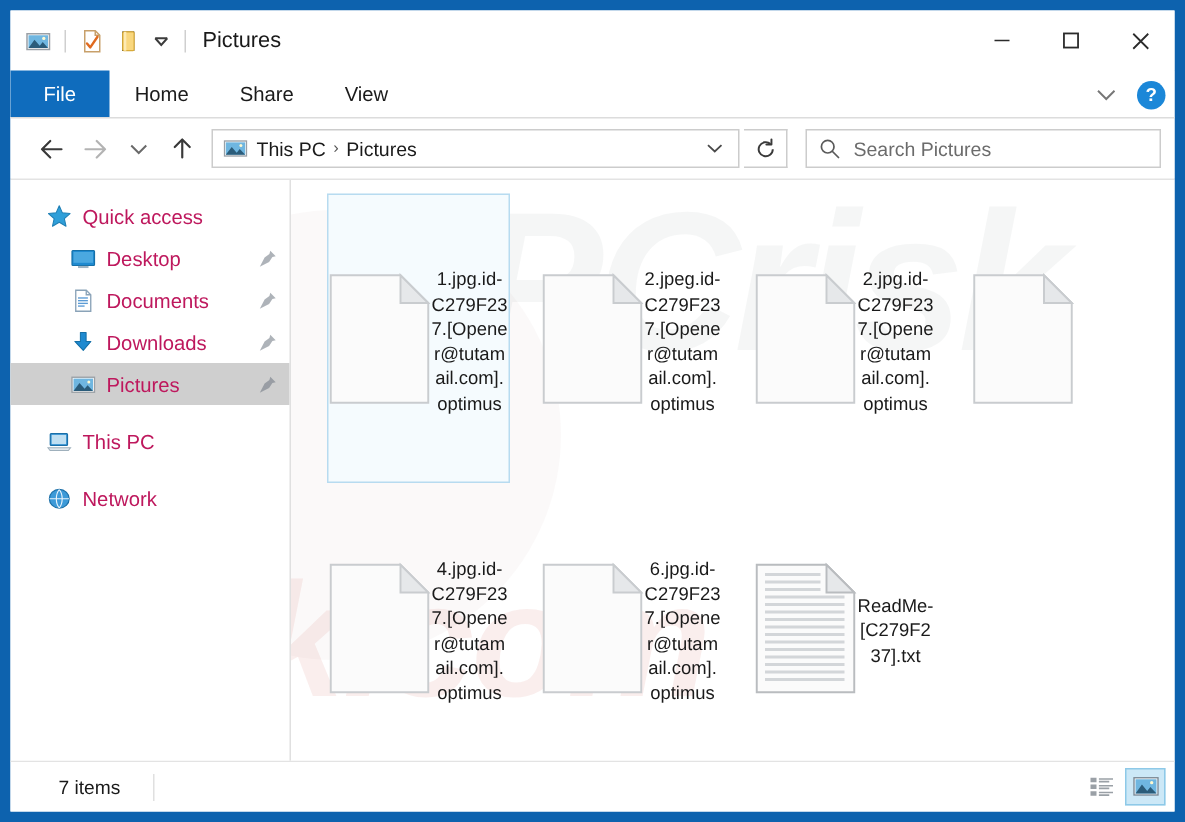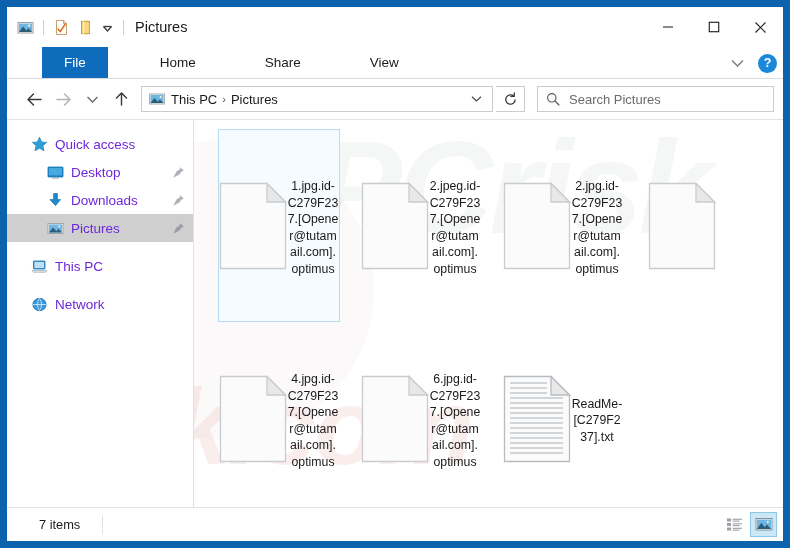--- a/index.html
+++ b/index.html
@@ -66,21 +66,20 @@
     background: #fff;
   }
   .tab {
     display: flex; align-items: center; justify-content: center;
     padding: 0 17px;
     font-size: 13.5px;
     color: #1b1b1b;
     height: 100%;
     cursor: default;
     white-space: nowrap;
-    margin-left: 35px;
   }
   .tab.file {
     background: #0f6cbd;
     color: #ffffff;
     padding: 0 22px;
   }
   .ribbon-right {
     position: absolute; right: 6px; top: 0; height: 32px;
     display: flex; align-items: center; gap: 10px;
   }
@@ -177,21 +176,21 @@
   #sidebar-divider {
     width: 1px;
     background: #e0e0e0;
     flex: 0 0 1px;
     z-index: 2;
   }
   .side-item {
     height: 28px;
     display: flex; align-items: center;
     font-size: 13.5px;
-    color: #6d28d9;
+    color: #be185d;
     cursor: default;
     padding-right: 8px;
     white-space: nowrap;
   }
   .side-item.lvl0 { padding-left: 24px; }
   .side-item.lvl1 { padding-left: 40px; }
   .side-item.selected { background: #cfcfcf; }
   .side-icon { width: 17px; height: 17px; flex: 0 0 17px; margin-right: 7px; display:block; }
   .side-label { flex: 1 1 auto; }
   .pin-icon { width: 13px; height: 13px; flex: 0 0 13px; opacity: .55; }
@@ -454,20 +453,38 @@
           </svg>
         </span>
         <span class="side-label">Desktop</span>
         <span class="pin-icon">
           <svg viewBox="0 0 13 13" width="13" height="13">
               <path d="M8.2 1.2 L11.8 4.8 L9.6 5.4 L7.4 8.6 L4.4 5.6 L7.6 3.4 Z M4.4 5.6 L1.2 11.8 L7.4 8.6" fill="#6d7681"></path>
             </svg>
         </span>
       </div>
 
+      <div class="side-item lvl1">
+        <span class="side-icon">
+          <svg viewBox="0 0 17 17" width="17" height="17">
+            <path d="M3.5 1.5 h7 l3 3 v11 h-10 Z" fill="#ffffff" stroke="#8aa3b8" stroke-width="0.9"></path>
+            <path d="M10.5 1.5 v3 h3" fill="none" stroke="#8aa3b8" stroke-width="0.9"></path>
+            <rect x="5" y="6.2" width="6.6" height="0.9" fill="#5b9bd5"></rect>
+            <rect x="5" y="8" width="6.6" height="0.9" fill="#5b9bd5"></rect>
+            <rect x="5" y="9.8" width="6.6" height="0.9" fill="#5b9bd5"></rect>
+            <rect x="5" y="11.6" width="4.4" height="0.9" fill="#5b9bd5"></rect>
+          </svg>
+        </span>
+        <span class="side-label">Documents</span>
+        <span class="pin-icon">
+          <svg viewBox="0 0 13 13" width="13" height="13">
+              <path d="M8.2 1.2 L11.8 4.8 L9.6 5.4 L7.4 8.6 L4.4 5.6 L7.6 3.4 Z M4.4 5.6 L1.2 11.8 L7.4 8.6" fill="#6d7681"></path>
+            </svg>
+        </span>
+      </div>
 
       <div class="side-item lvl1">
         <span class="side-icon">
           <svg viewBox="0 0 17 17" width="17" height="17">
             <path d="M6.6 1.6 h3.8 v6 h3.2 L8.5 13.6 L2.9 7.6 h3.7 Z" fill="#1f8ad0" stroke="#1570a8" stroke-width="0.7" stroke-linejoin="round"></path>
           </svg>
         </span>
         <span class="side-label">Downloads</span>
         <span class="pin-icon">
           <svg viewBox="0 0 13 13" width="13" height="13">

